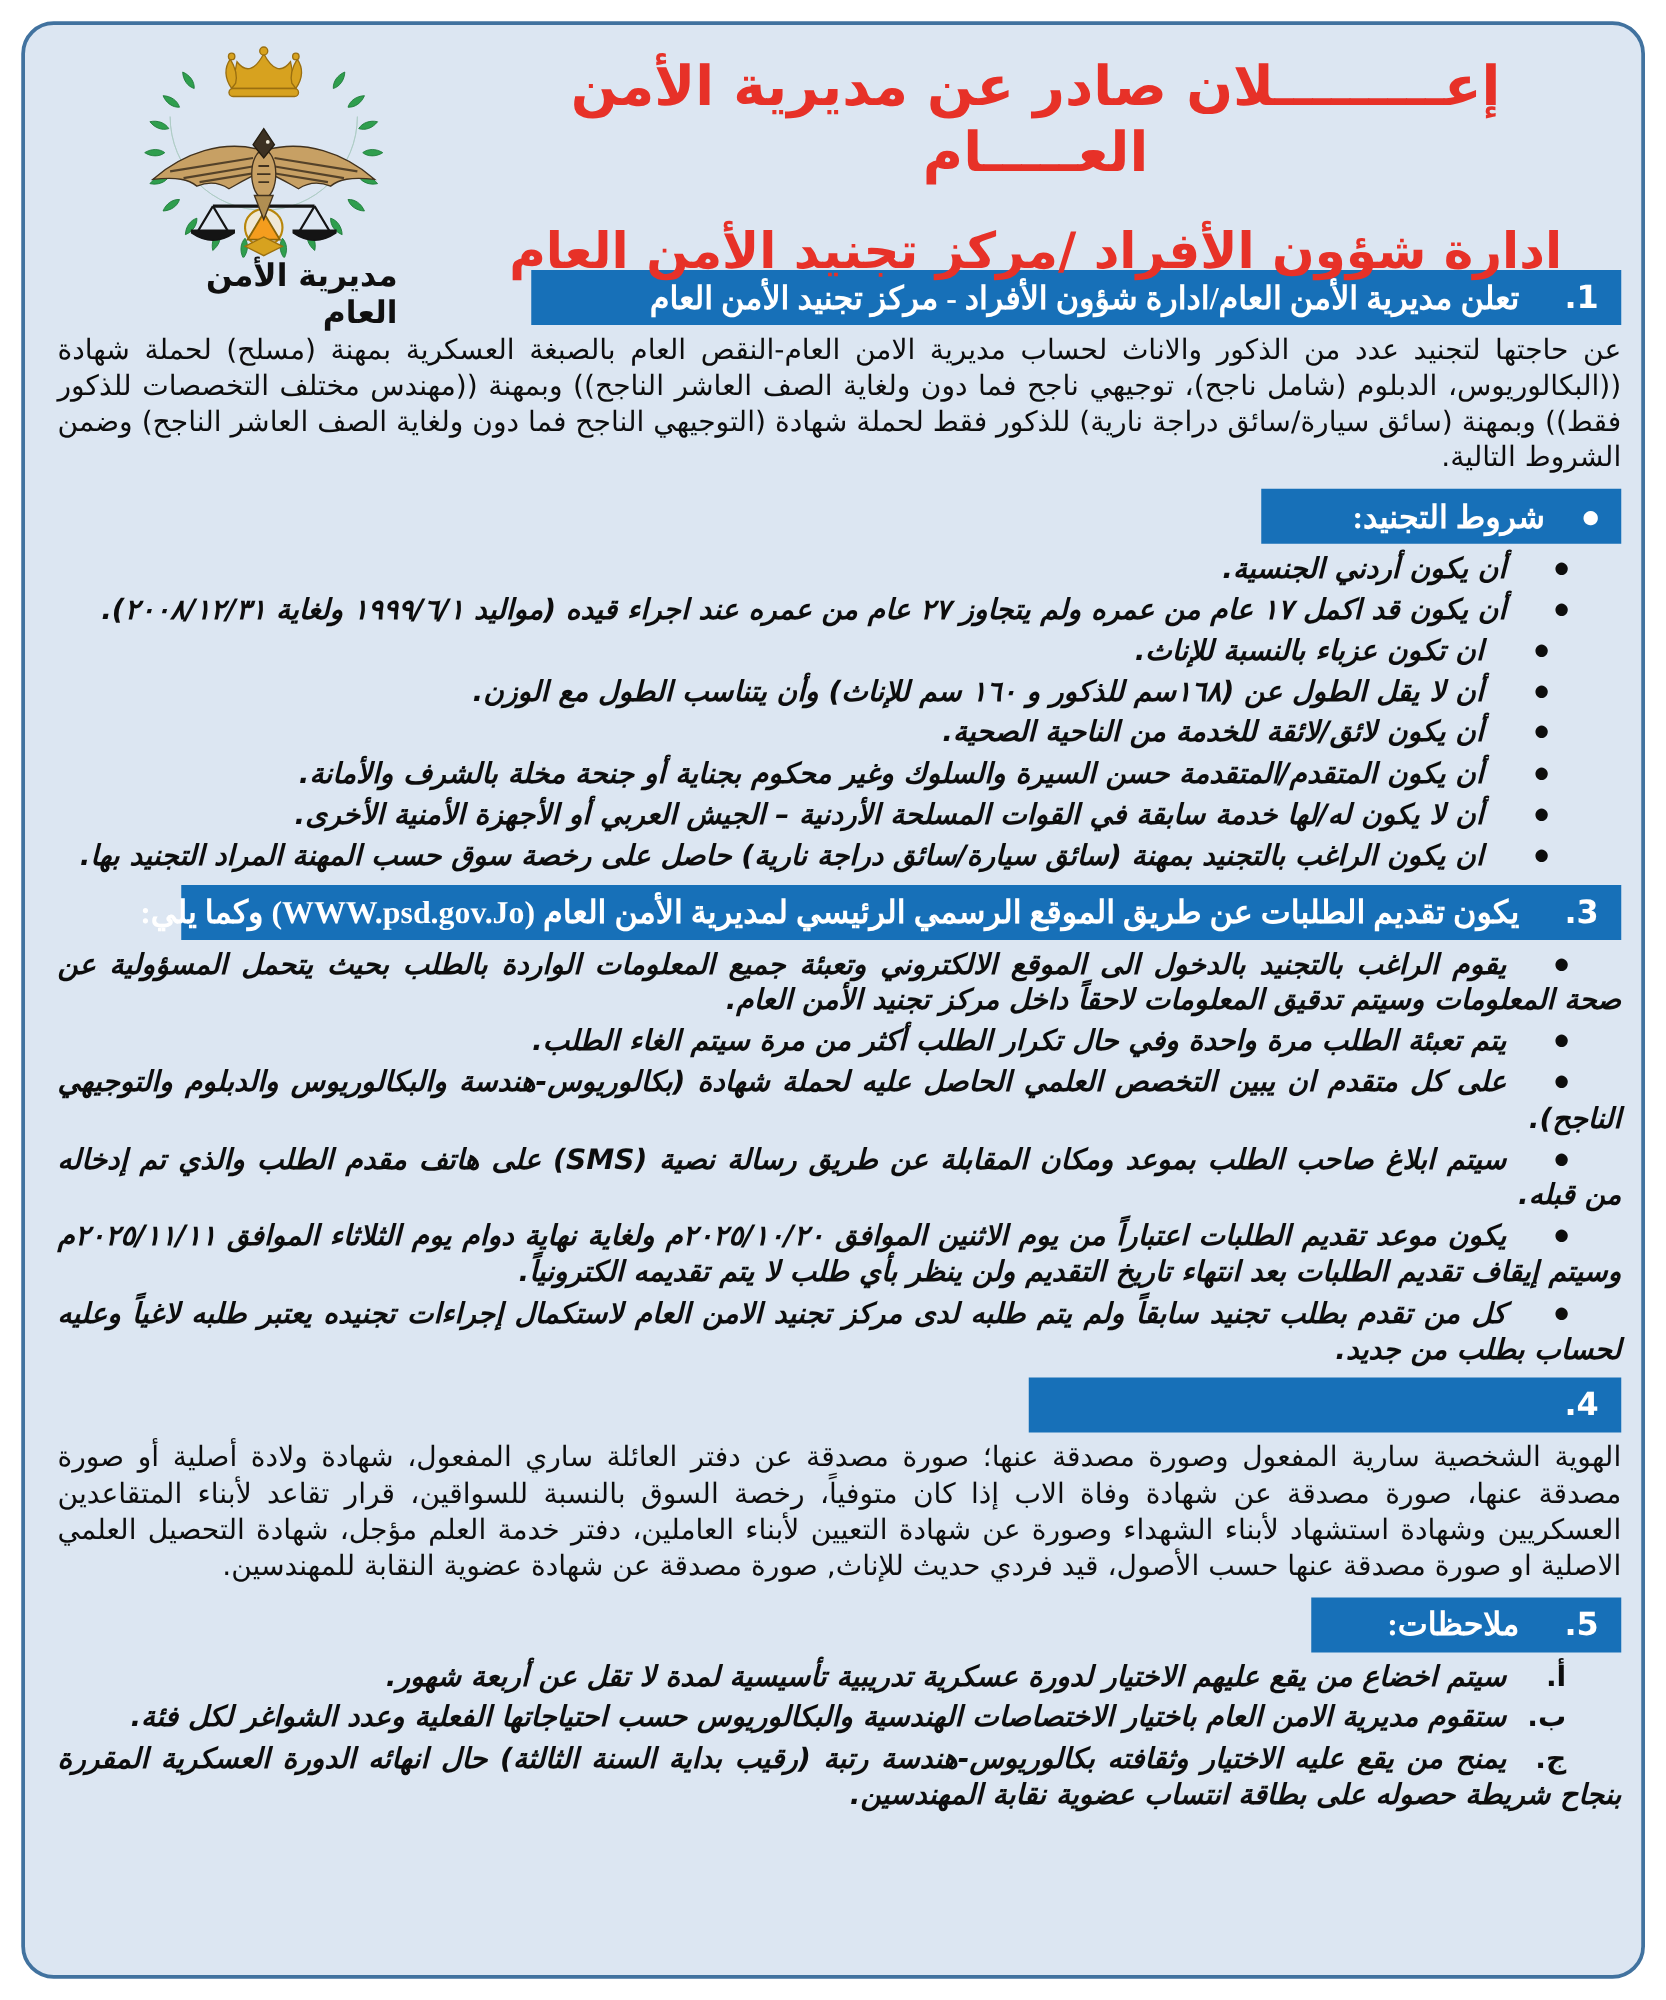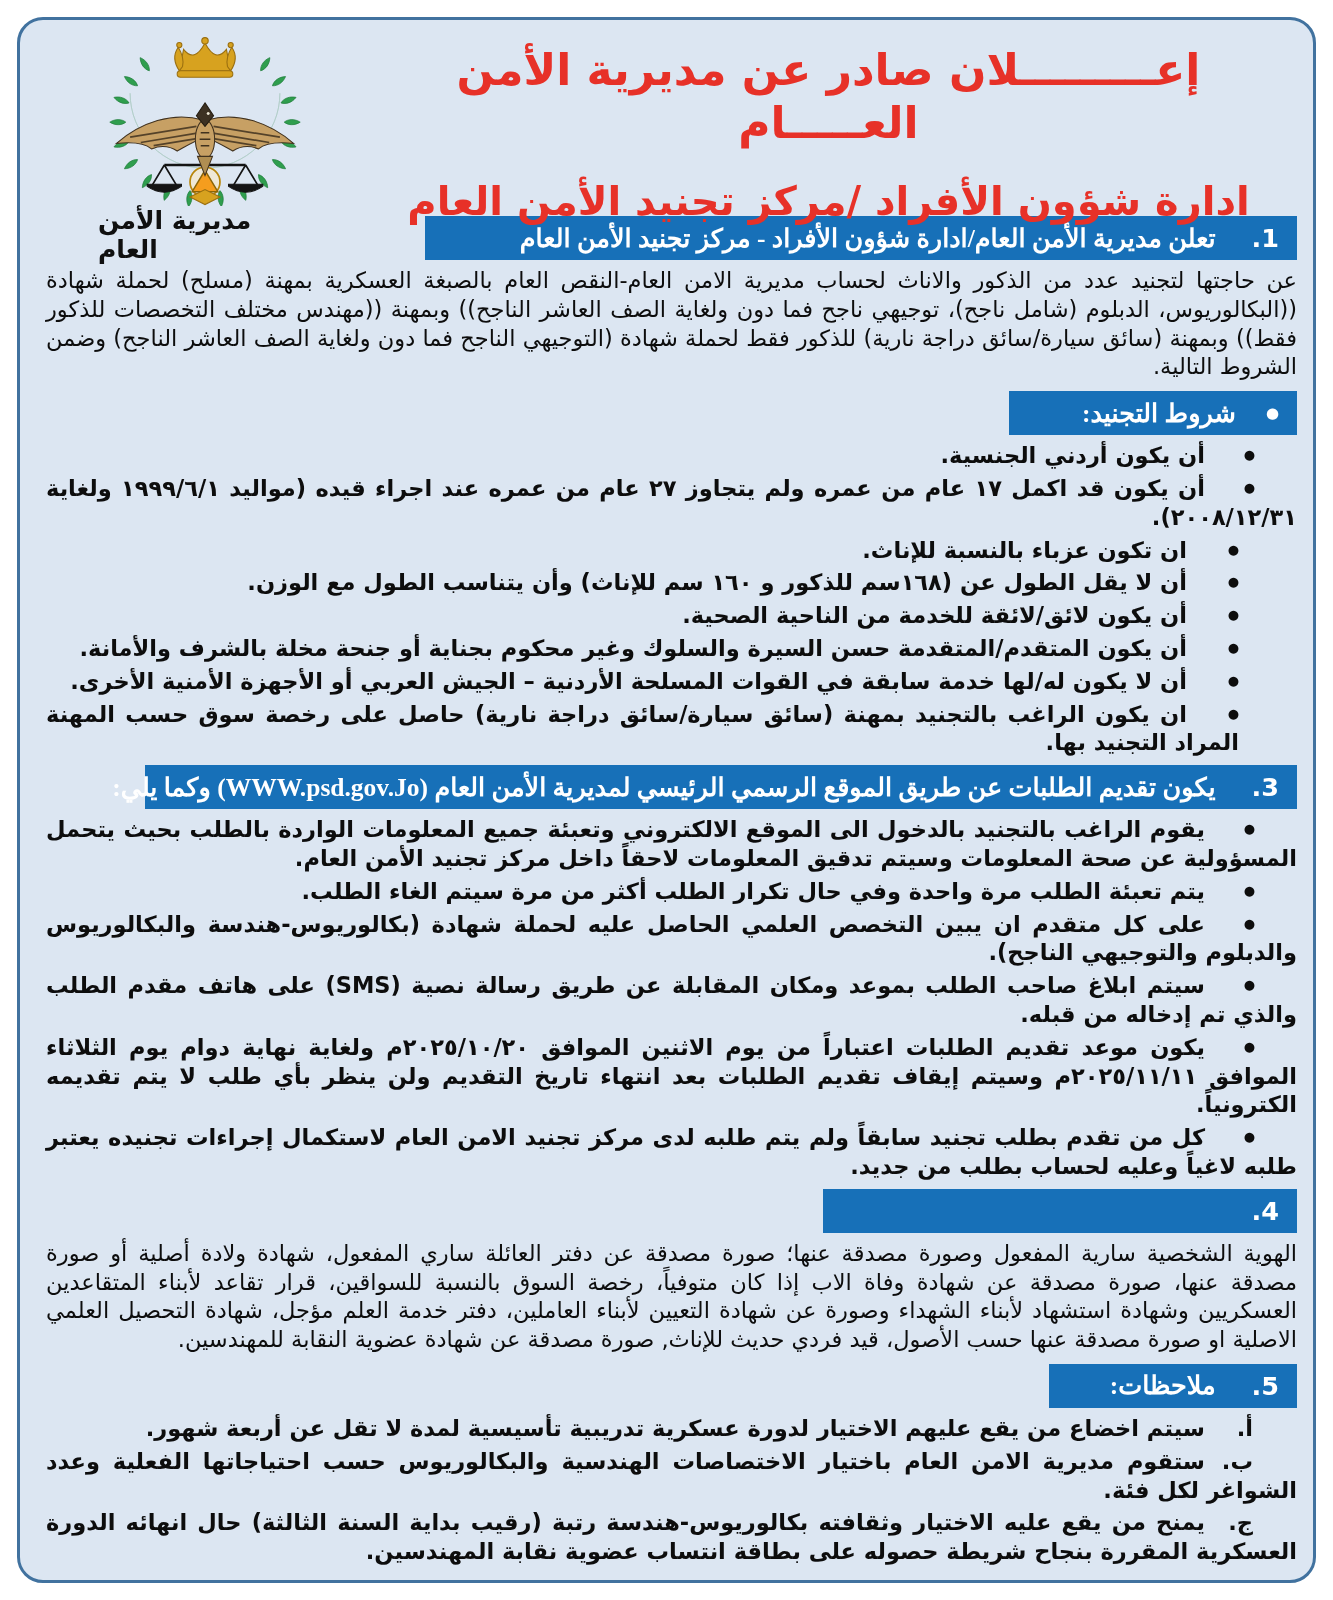--- a/index.html
+++ b/index.html
@@ -12,21 +12,21 @@
     font-family:"DejaVu Sans","Liberation Sans",sans-serif;
   }
   .panel{
     position:absolute;left:17px;top:17px;width:1299px;height:1566px;
     box-sizing:border-box;background:var(--panel-bg,#dce6f2);
     border:3px solid var(--panel-border,#41729f);border-radius:26px;
     direction:rtl;padding:8px 16px 8px 26px;overflow:hidden;
   }
   
   .header{position:relative;height:184px;}
-  .logo{position:absolute;left:52px;top:6px;width:220px;text-align:left;}
+  .logo{position:absolute;left:52px;top:6px;width:220px;text-align:right;}
   .logo-caption{font-weight:bold;font-size:25px;color:#101010;margin-top:-4px;}
   .titles{position:absolute;right:30px;left:344px;top:16px;text-align:center;color:var(--title-red,#e73128);}
   .title1{font-size:44px;font-weight:bold;line-height:1.2;}
   .title2{font-size:40px;font-weight:bold;margin-top:27px;line-height:1.2;}
   
   .bar{
     background:var(--bar-bg,#1770b8);color:var(--bar-text,#fff);
     font-weight:bold;font-size:25.5px;display:flex;align-items:center;
     gap:36px;height:44px;padding:0 18px;margin:4px 0 6px;box-sizing:border-box;
   }
@@ -41,21 +41,21 @@
   
   .body-text{
     font-size:22.5px;font-weight:normal;color:var(--text-black,#0d0d0d);
     text-align:justify;line-height:1.28;margin:6px 0 10px;
   }
   
   .list{margin:2px 0 8px;}
   .item{position:relative;margin:4px 0;font-size:22.5px;font-weight:bold;color:var(--text-black,#0d0d0d);line-height:1.28;}
   .item .marker{position:absolute;right:42px;top:6px;font-size:13px;}
   .item .letter{position:absolute;right:44px;top:0;font-size:22.5px;}
-  .item .txt{display:block;text-indent:92px;text-align:justify;}
+  .item .txt{display:block;text-indent:92px;text-align:justify;font-style:italic;}
   .sub{margin-right:58px;}
   .sub .marker{right:0px;}
   .sub .txt{text-indent:52px;}
 </style>
 </head>
 <body>
 
 <div class="panel">
 
   <div class="header">

